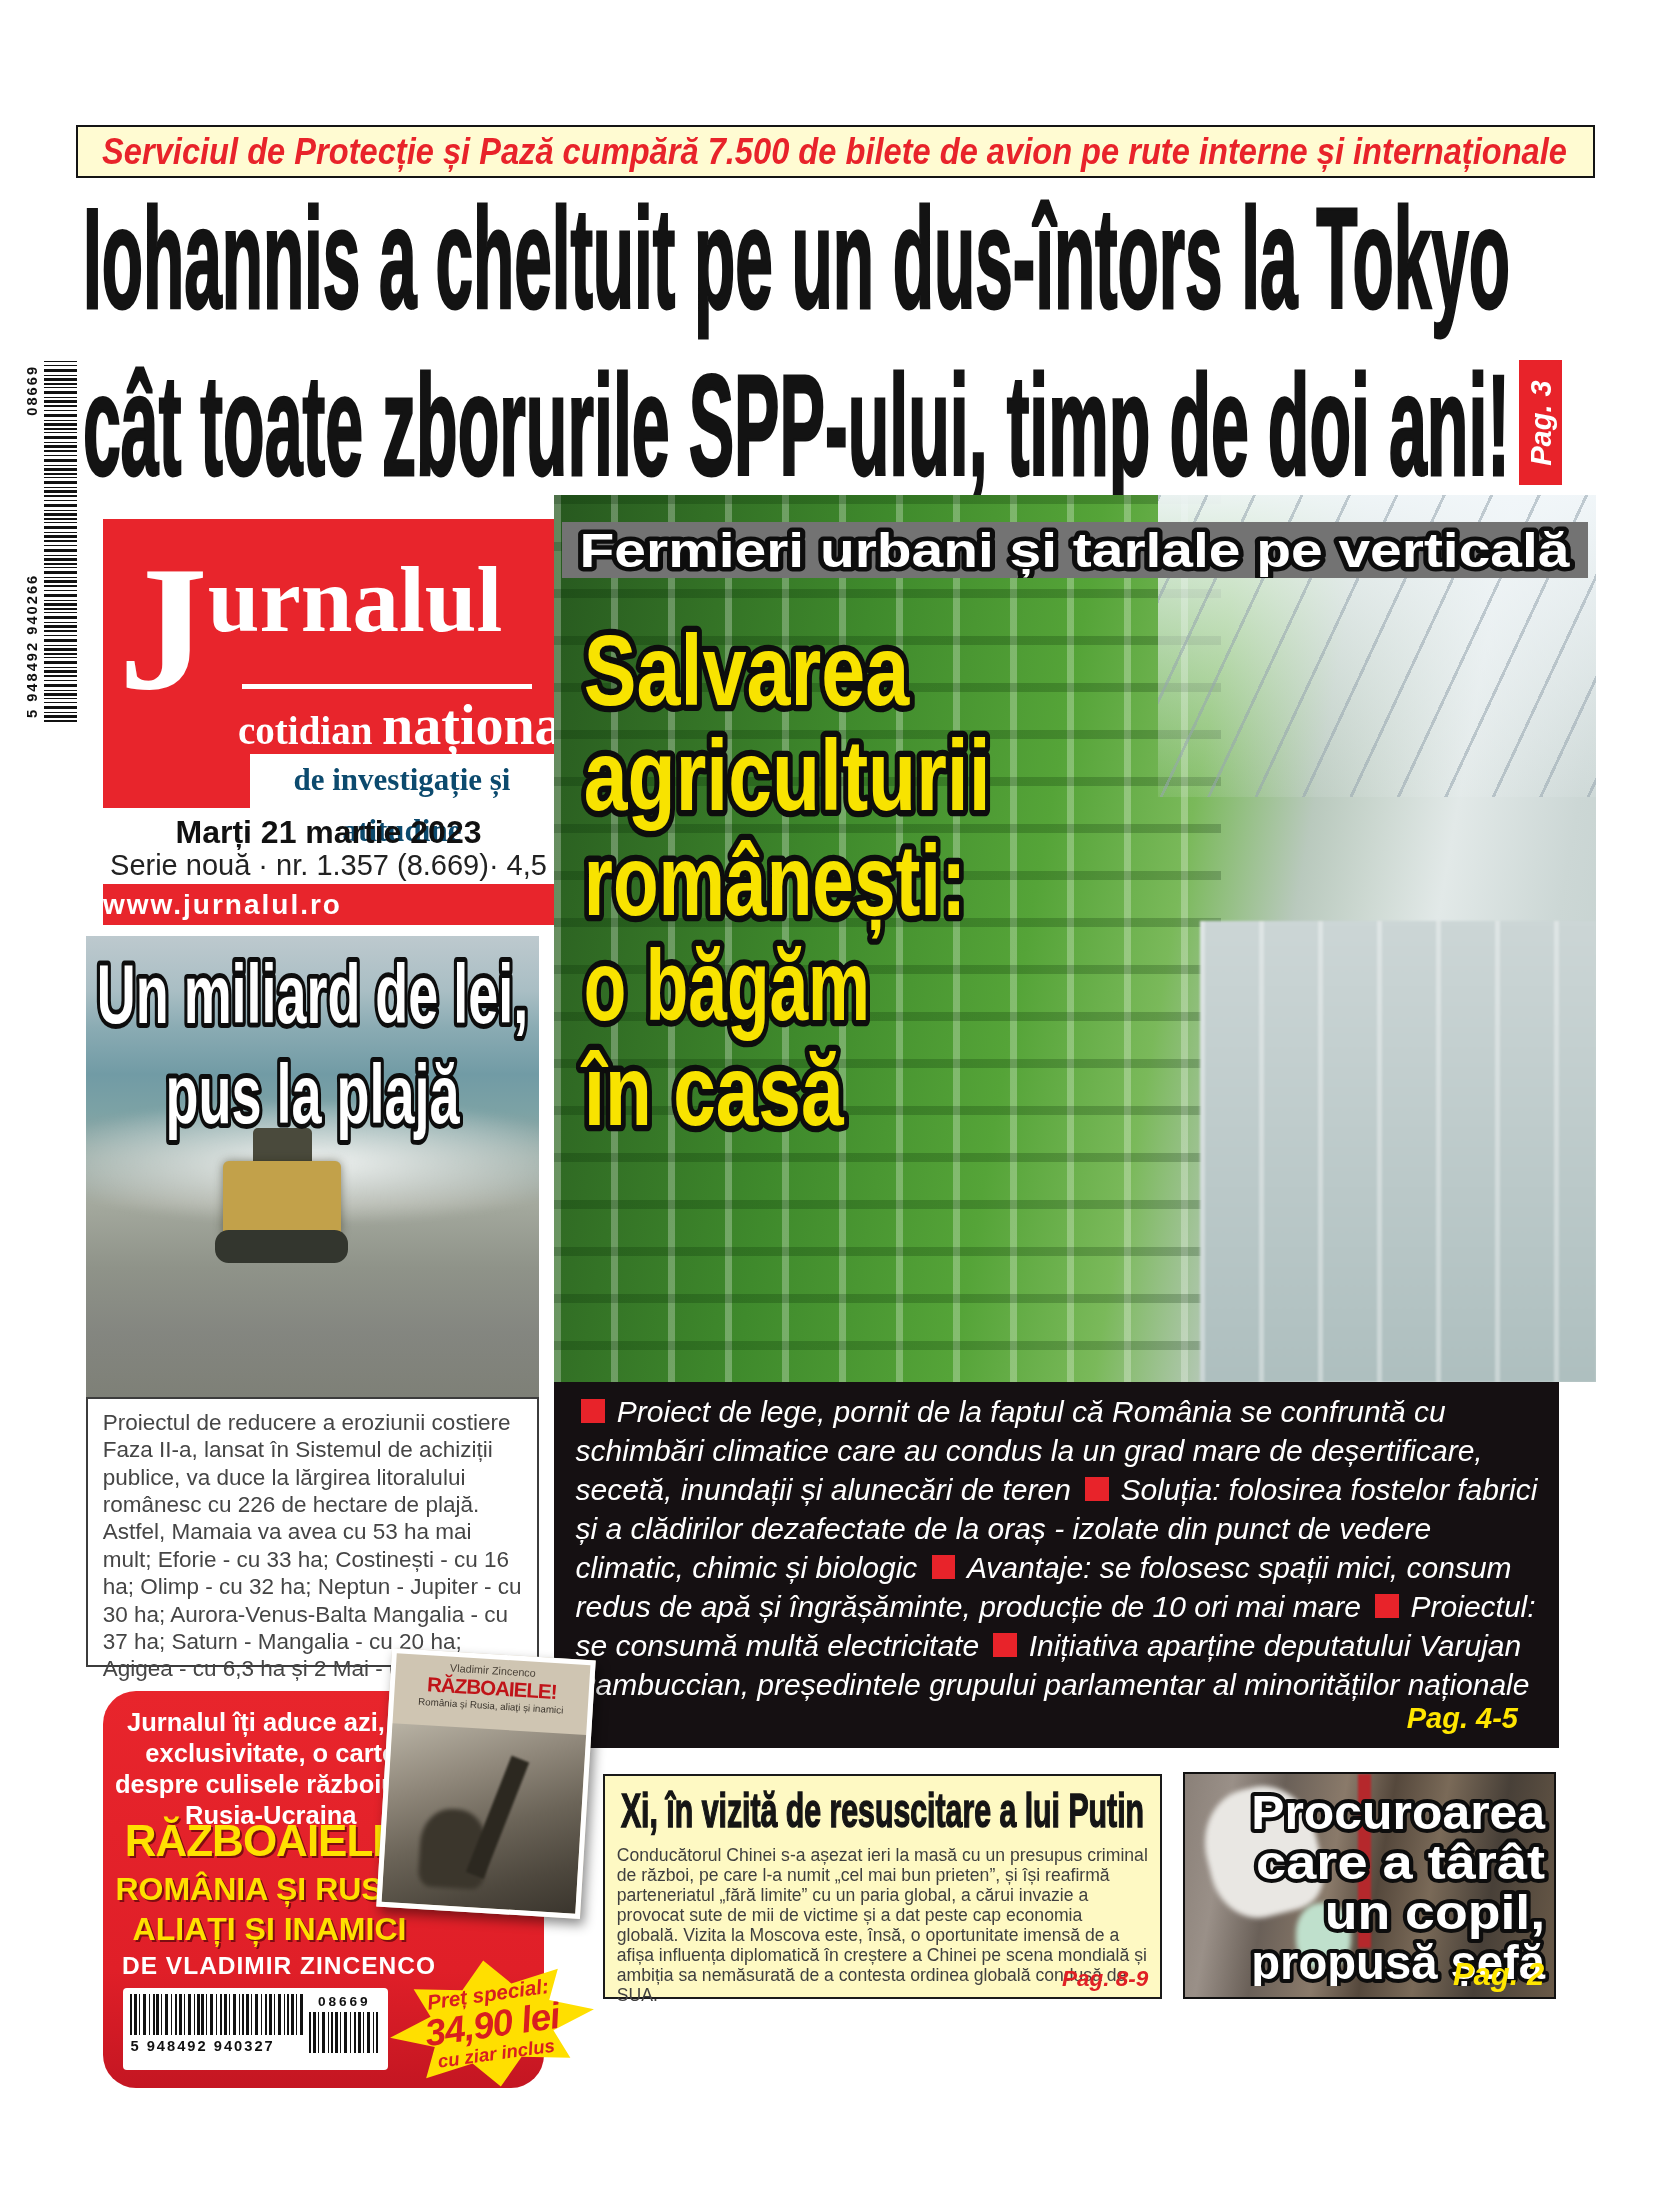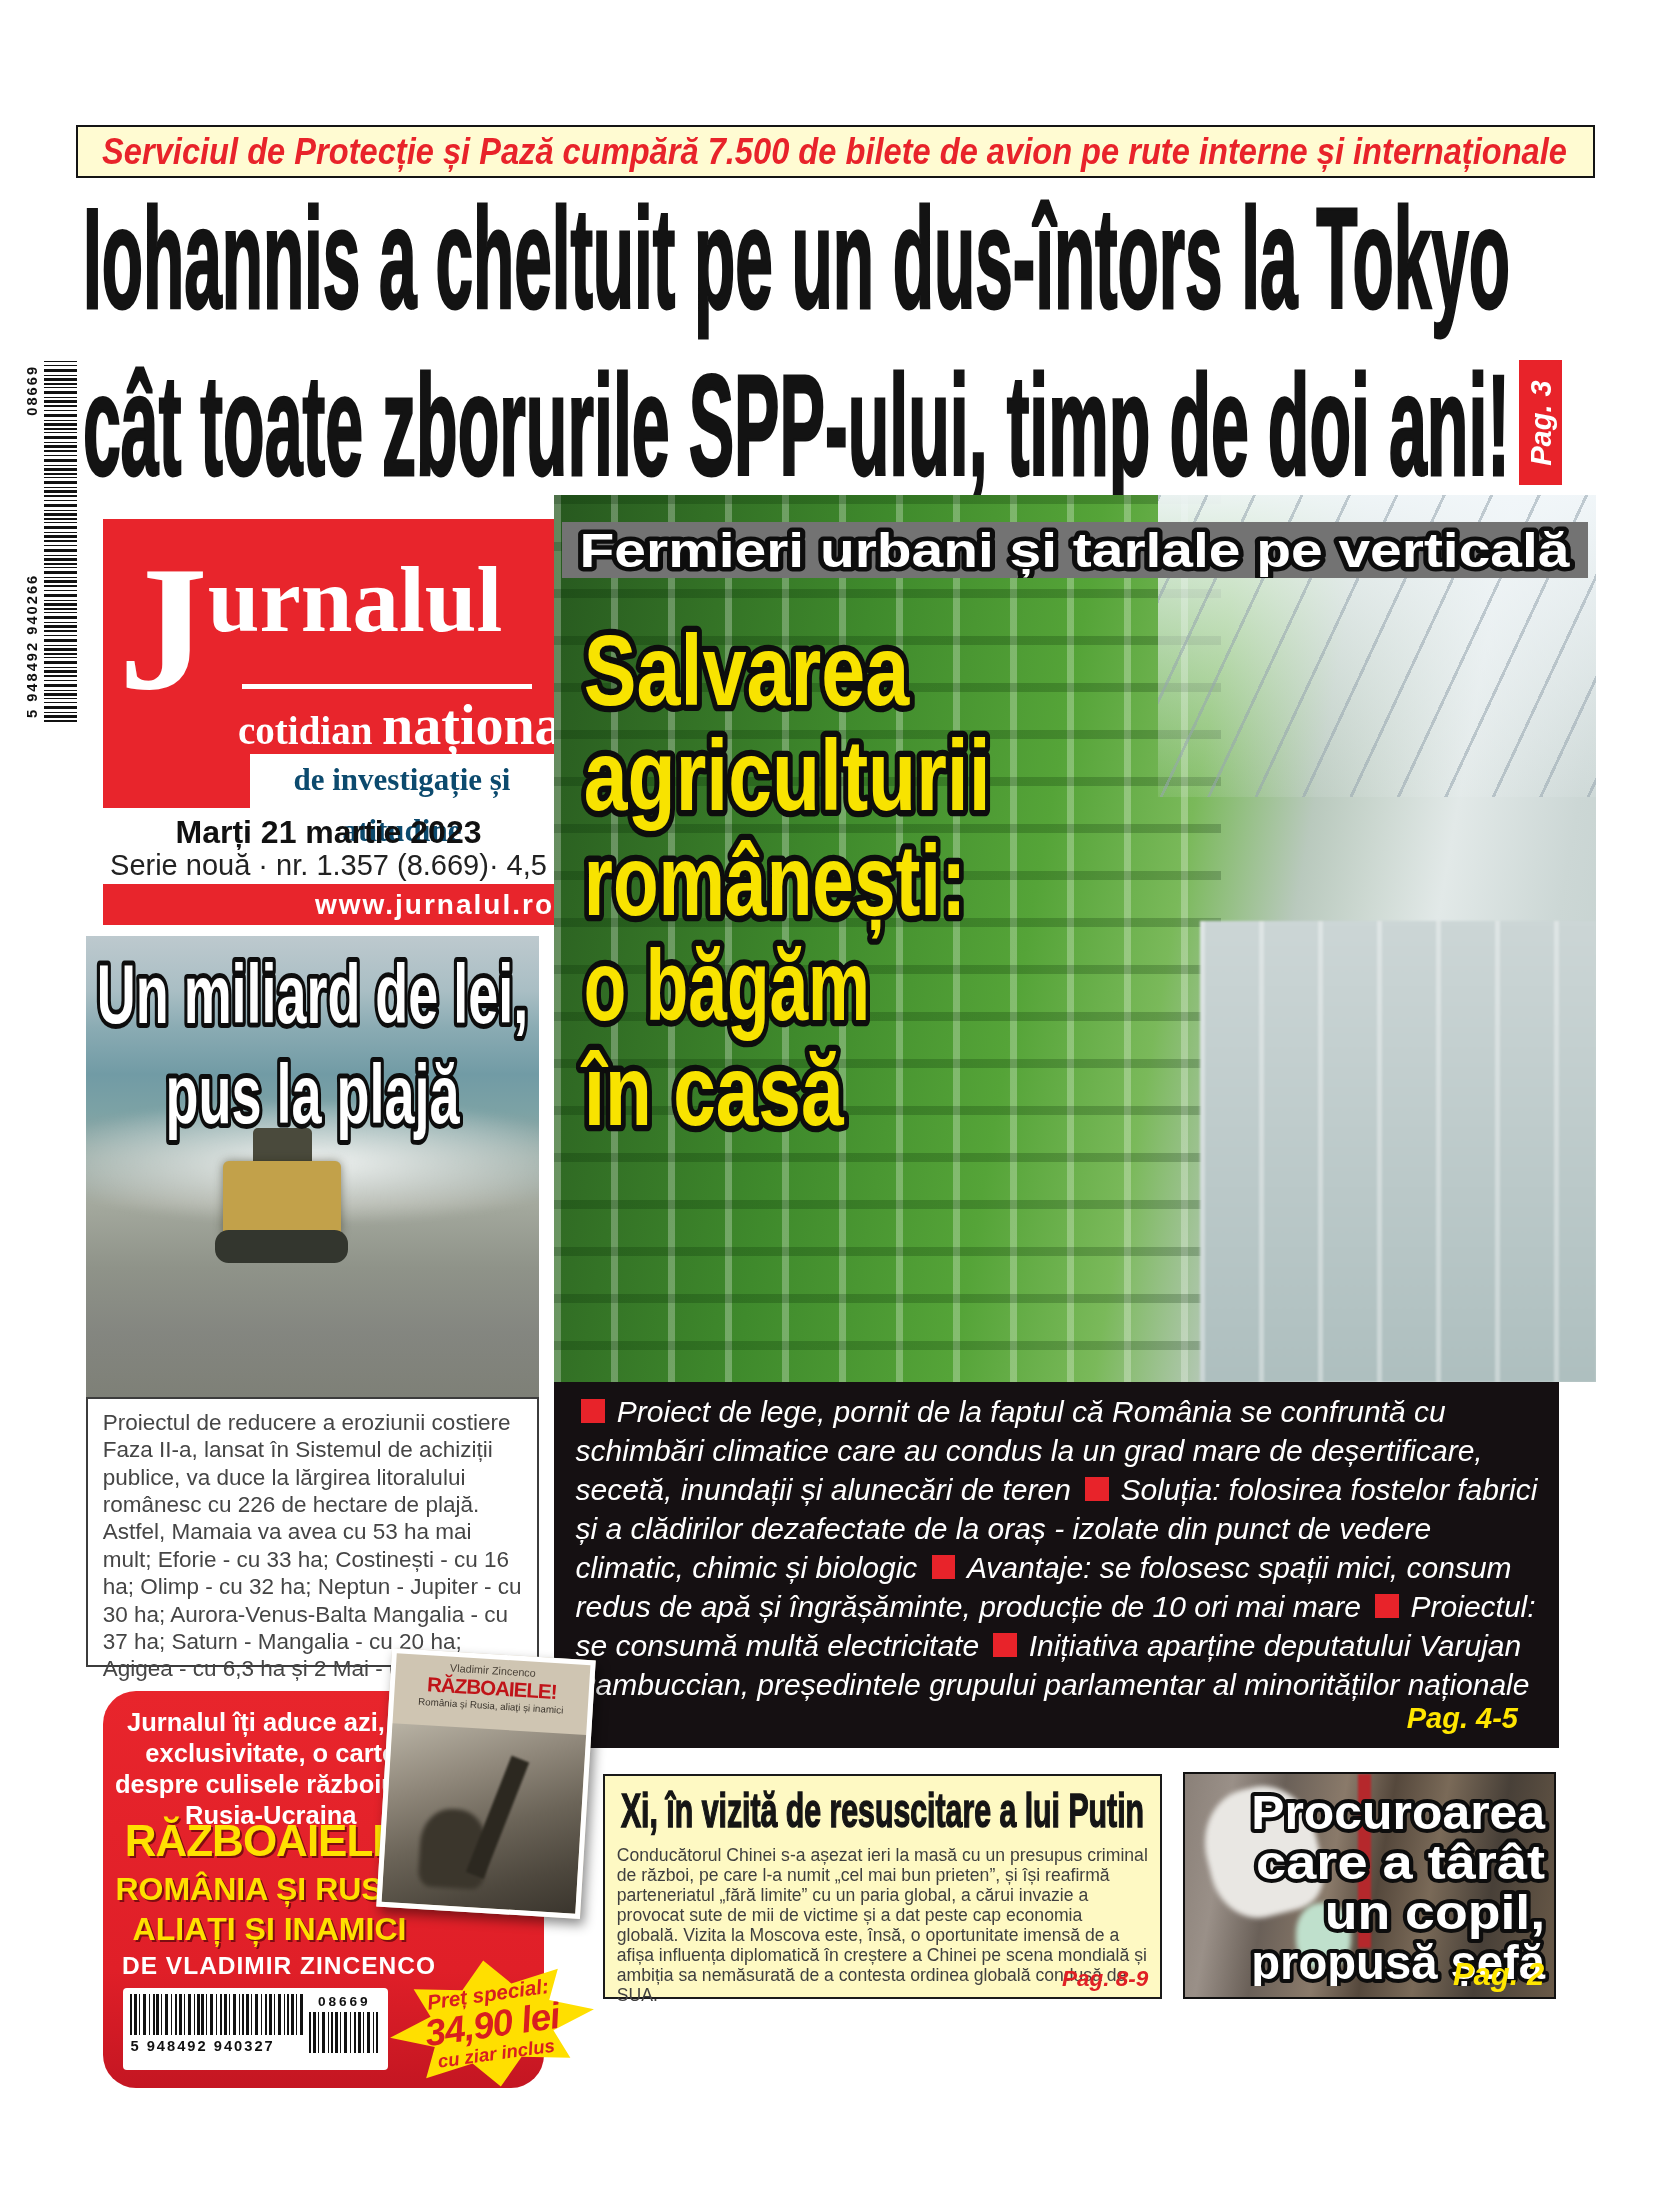--- a/index.html
+++ b/index.html
@@ -59,21 +59,21 @@
   .mh-tagline {
     position:absolute; left:147px; top:235px; right:0; height:60px; background:#fff;
     color:#0c4a6e; font-family:"Liberation Serif", serif; font-weight:bold;
     font-size:31px; text-align:center; line-height:51px;
   }
   .date-line { position:absolute; left:103px; top:814px; width:451px; text-align:center;
     font-weight:bold; font-size:32px; color:#111; }
   .serial-line { position:absolute; left:103px; top:849px; width:451px; text-align:center;
     font-size:29px; color:#222; }
   .web-bar { position:absolute; left:103px; top:884px; width:451px; height:41px; background:#e8252c;
-    color:#fff; font-weight:bold; font-size:28px; text-align:right; line-height:41px; letter-spacing:2px; }
+    color:#fff; font-weight:bold; font-size:28px; text-align:left; line-height:41px; letter-spacing:2px; }
 
   
   .beach-photo {
     position:absolute; left:86px; top:936px; width:453px; height:461px; overflow:hidden;
     background:linear-gradient(to bottom,
       #bdc9ce 0%, #a9bec4 12%, #8aabb3 20%, #719ba5 30%, #7ca2a5 38%,
       #95a8a2 48%, #a4a99e 58%, #8f9389 72%, #848680 86%, #7e8077 100%);
   }
   .beach-foam {
     position:absolute; left:-10%; top:36%; width:120%; height:26%;

